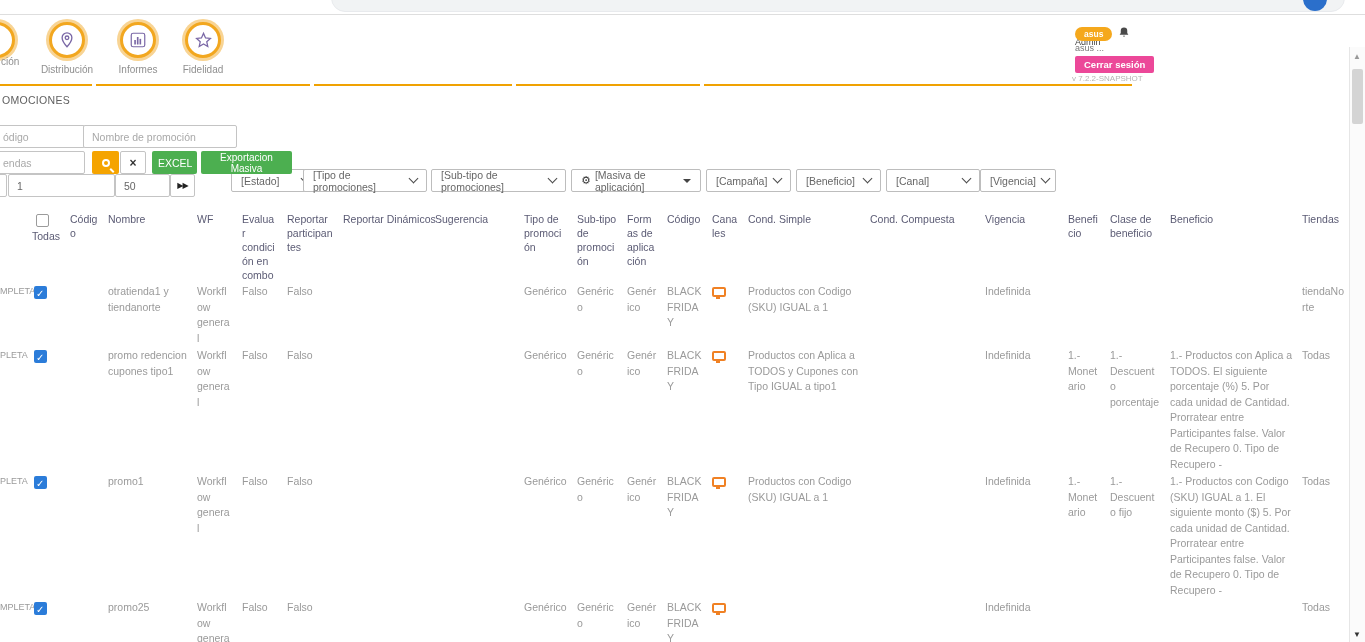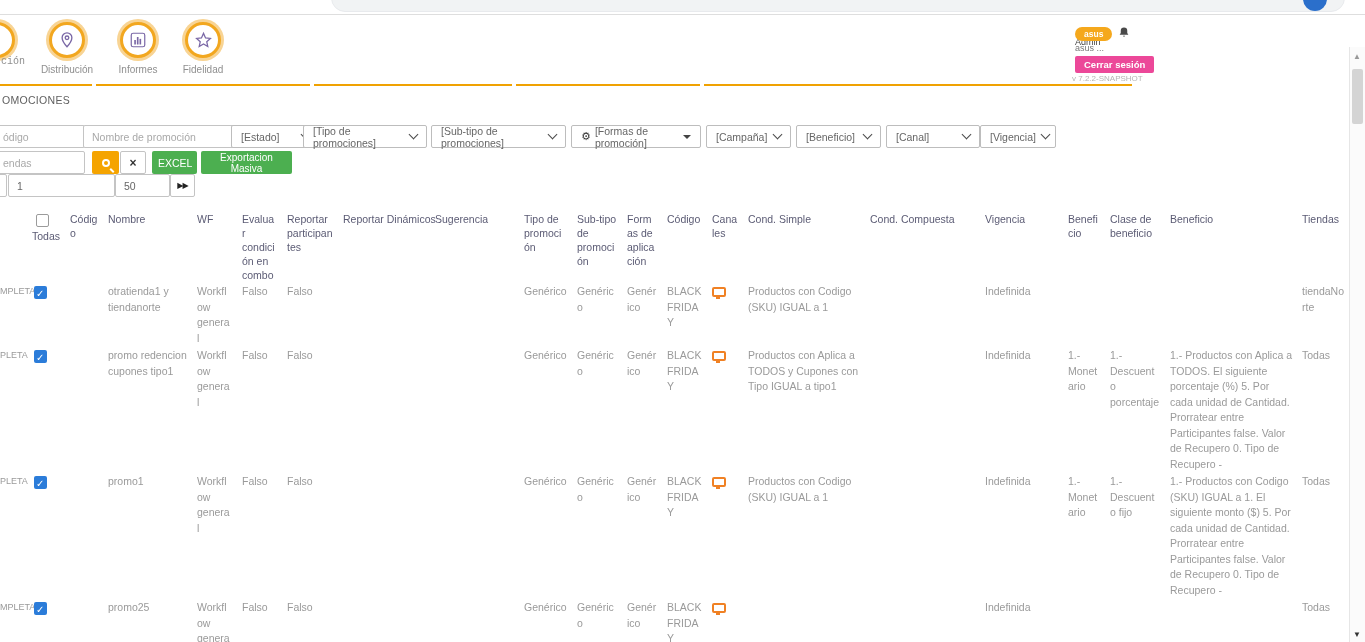--- a/index.html
+++ b/index.html
@@ -30,21 +30,21 @@
               font-size:9.5px;padding:3px 9px;border-radius:2px;border:none;cursor:pointer;}
   .version{position:absolute;left:1072px;top:74px;font-size:8px;color:#b5b5b5;}
   
   .page-title{position:absolute;left:2px;top:94px;font-size:10.5px;color:#5f5f5f;letter-spacing:.3px;}
   
   .inp,.sel{position:absolute;height:23px;background:#fff;border:1px solid #c4c4c4;border-radius:2px;
             font-size:10.5px;color:#666;}
   .inp{padding:0 8px;font-family:"Liberation Sans",sans-serif;}
   .inp::placeholder{color:#a9a9a9;}
   .sel{display:flex;align-items:center;justify-content:space-between;padding:0 9px;cursor:pointer;
-       border-color:#bdbdbd;}
+       border-color:#bdbdbd;margin-top:44px;}
   .chev{width:7px;height:7px;border-right:1.7px solid #4a4a4a;border-bottom:1.7px solid #4a4a4a;
         transform:rotate(45deg);margin-top:-4px;flex:0 0 auto;margin-left:6px;}
   .gear{font-size:11px;color:#333;margin-right:4px;}
   .caret{width:0;height:0;border-left:4px solid transparent;border-right:4px solid transparent;
          border-top:4px solid #444;margin-left:6px;}
   .btn{position:absolute;height:23px;border:none;border-radius:2px;font-size:10.5px;cursor:pointer;
        font-family:"Liberation Sans",sans-serif;}
   .btn-search{left:92px;top:151px;width:27px;background:#f5a400;}
   .lens{display:inline-block;width:8px;height:8px;border:2px solid #fff;border-radius:50%;position:relative;}
   .lens::after{content:"";position:absolute;width:2px;height:5px;background:#fff;left:7px;top:7px;
@@ -91,21 +91,21 @@
 
 <div id="screen">
 
   <div class="omnibar"></div>
   <div class="avatar"></div>
   <div class="chrome-divider"></div>
 
   <div class="nav-item" style="left:-38px;">
     <div class="ring"></div>
   </div>
-  <div class="nav-label" style="position:absolute;left:1px;top:50px;font-family:Liberation Mono, monospace;">ción</div>
+  <div class="nav-label" style="position:absolute;left:1px;top:50px;">ción</div>
 
   <div class="nav-item" style="left:32px;">
     <div class="ring">
       <span>
         <svg width="18" height="18" viewBox="0 0 24 24" fill="none" stroke="#7a68a6" stroke-width="1.8">
           <path d="M12 2.5C8.4 2.5 5.5 5.4 5.5 9c0 4.8 6.5 12 6.5 12s6.5-7.2 6.5-12c0-3.6-2.9-6.5-6.5-6.5z"></path>
           <circle cx="12" cy="9" r="2.4"></circle>
         </svg>
       </span>
     </div>
@@ -167,21 +167,21 @@
     <span>[Tipo de promociones]</span>
     <i class="chev"></i>
   </div>
   <div class="sel" style="left:431px;top:125px;width:135px;justify-content:space-between;">
     <span>[Sub-tipo de promociones]</span>
     <i class="chev"></i>
   </div>
   <div class="sel" style="left:571px;top:125px;width:130px;">
     <span style="display:flex;align-items:center;">
       <span class="gear">⚙</span>
-      <span>[Formas de promoción]</span>
+      <span>[Masiva de aplicación]</span>
     </span>
     <i class="caret"></i>
   </div>
   <div class="sel" style="left:706px;top:125px;width:85px;">
     <span>[Campaña]</span>
     <i class="chev"></i>
   </div>
   <div class="sel" style="left:796px;top:125px;width:85px;">
     <span>[Beneficio]</span>
     <i class="chev"></i>

